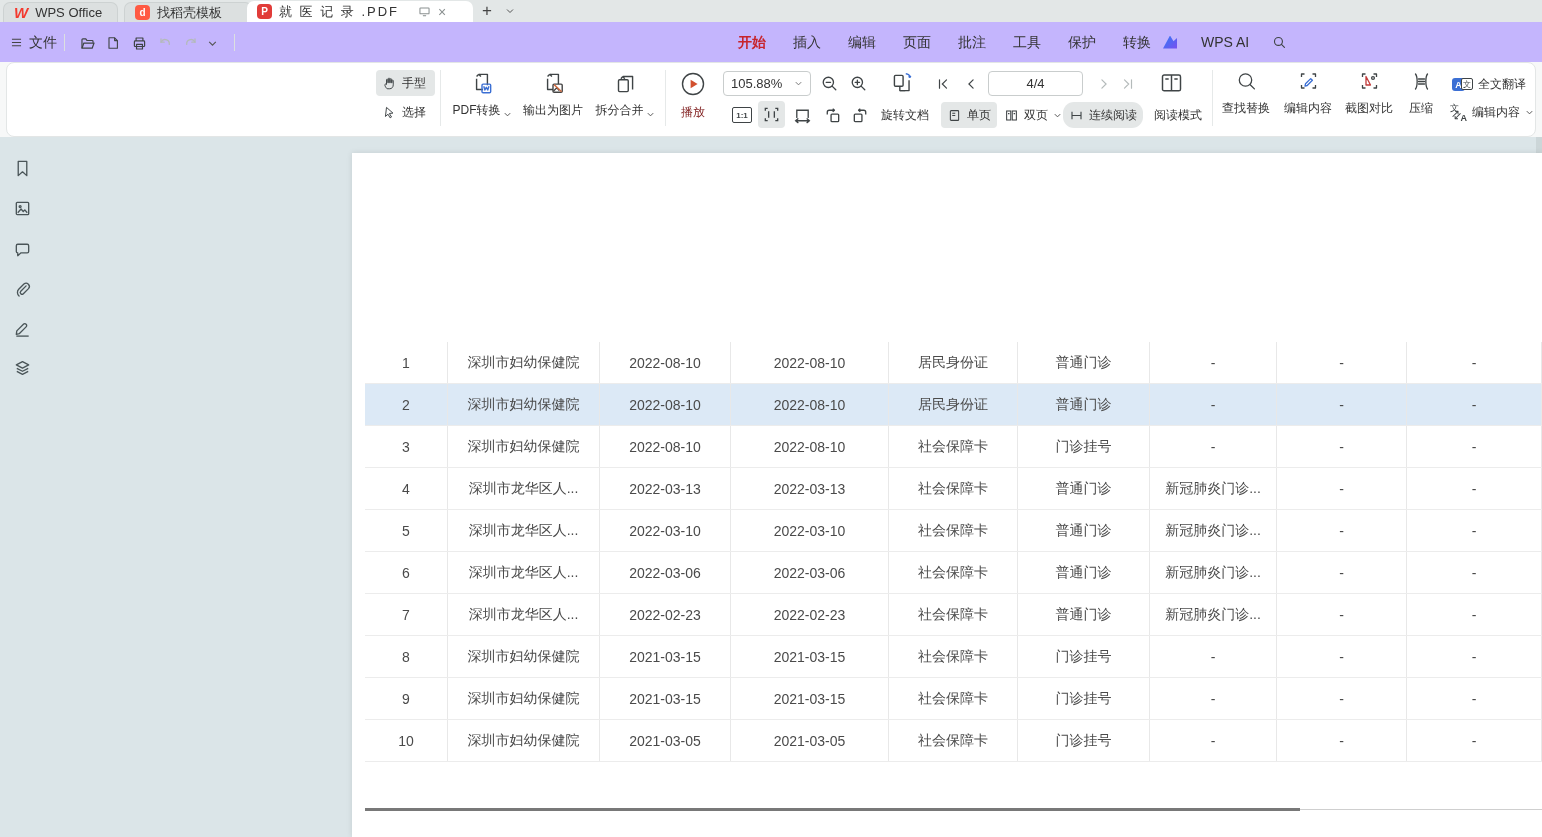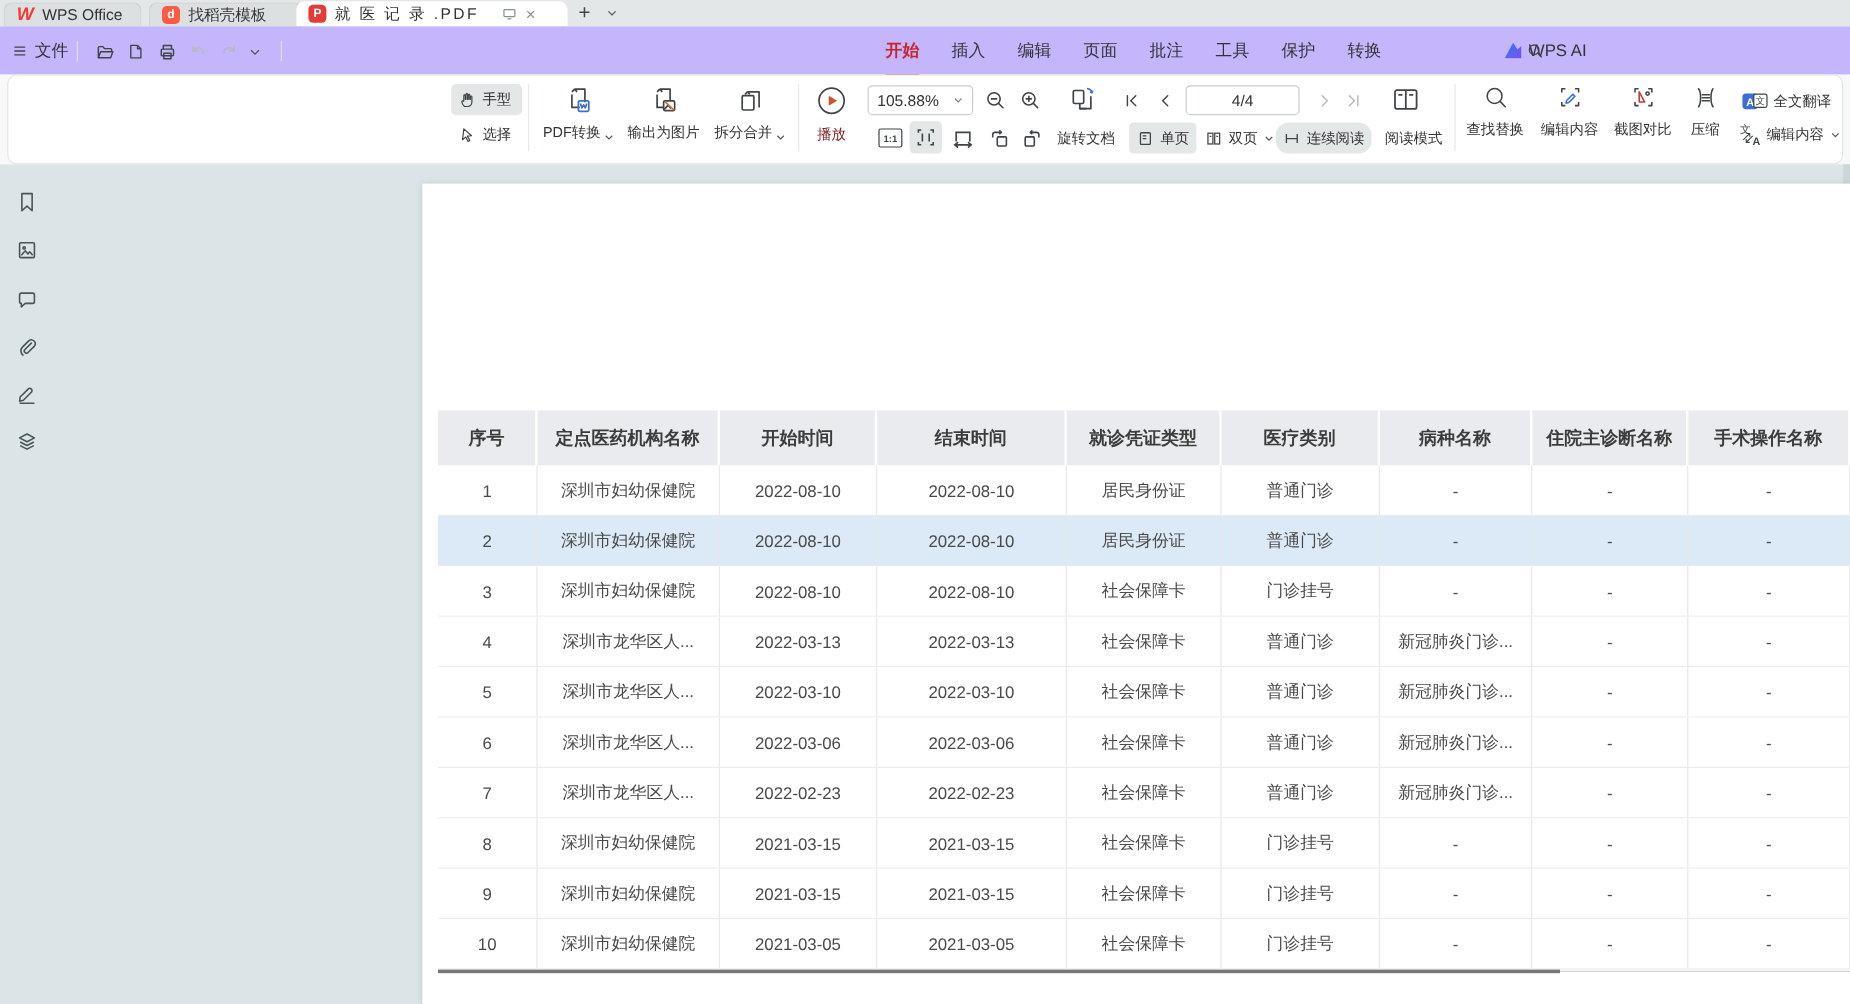--- a/index.html
+++ b/index.html
@@ -162,21 +162,21 @@
     <div class="abs" style="left:738px; top:0; display:flex; gap:27px;">
       <span class="mitem active">开始</span>
       <span class="mitem">插入</span>
       <span class="mitem">编辑</span>
       <span class="mitem">页面</span>
       <span class="mitem">批注</span>
       <span class="mitem">工具</span>
       <span class="mitem">保护</span>
       <span class="mitem">转换</span>
     </div>
-    <div class="abs" style="left:1254px; top:0; display:flex; align-items:center; gap:6px; height:40px;">
+    <div class="abs" style="left:1163px; top:0; display:flex; align-items:center; gap:24px; height:40px;">
       <span style="width:14px; height:13px; background:linear-gradient(135deg,#2f7bf5,#7b4ff0); clip-path:polygon(0 100%,50% 0,75% 45%,100% 20%,100% 100%);"></span>
       <span style="font-size:14px;">WPS AI</span>
     </div>
     <div class="abs" style="left:1272px; top:13px;">
       <svg class="ic" width="15" height="15" viewBox="0 0 20 20" fill="none" stroke="currentColor" stroke-width="1.5" stroke-linecap="round">
           <circle cx="8.6" cy="8.6" r="5.3"></circle>
           <path d="M12.6 12.6l4 4"></path>
         </svg>
     </div>
   </div>
@@ -461,31 +461,20 @@
   </div>
   <div class="sideicon abs" style="top:359px;">
     <svg width="19" height="19" viewBox="0 0 20 20" fill="none" stroke="currentColor" stroke-width="1.4" stroke-linejoin="round">
         <path d="M10 2.8l6.5 3.4L10 9.6 3.5 6.2z"></path>
         <path d="M4 9.8l6 3.1 6-3.1M4 13l6 3.1 6-3.1"></path>
       </svg>
   </div>
 
   <div id="page" class="abs">
     <div id="doc-table">
-        <div class="thead">
-          <div class="th" style="width: 83px;">序号</div>
-          <div class="th" style="width: 152px;">定点医药机构名称</div>
-          <div class="th" style="width: 131px;">开始时间</div>
-          <div class="th" style="width: 158px;">结束时间</div>
-          <div class="th" style="width: 129px;">就诊凭证类型</div>
-          <div class="th" style="width: 132px;">医疗类别</div>
-          <div class="th" style="width: 127px;">病种名称</div>
-          <div class="th" style="width: 130px;">住院主诊断名称</div>
-          <div class="th" style="width: 135px;">手术操作名称</div>
-        </div>
         <div class="tr">
           <div class="td" style="width: 83px;">1</div>
           <div class="td" style="width: 152px;">深圳市妇幼保健院</div>
           <div class="td" style="width: 131px;">2022-08-10</div>
           <div class="td" style="width: 158px;">2022-08-10</div>
           <div class="td" style="width: 129px;">居民身份证</div>
           <div class="td" style="width: 132px;">普通门诊</div>
           <div class="td" style="width: 127px;">-</div>
           <div class="td" style="width: 130px;">-</div>
           <div class="td" style="width: 135px;">-</div>

